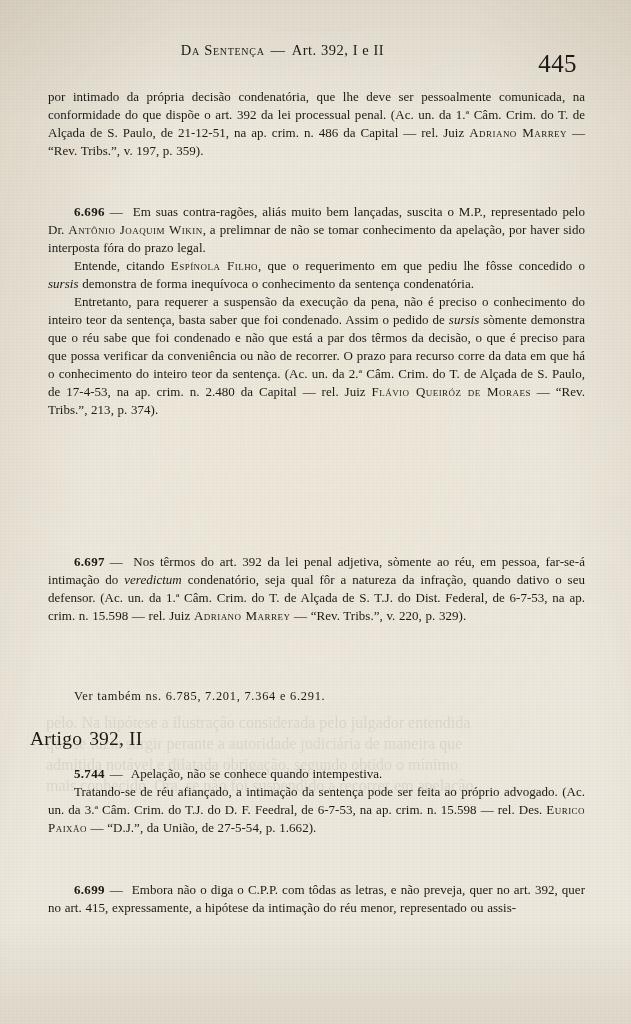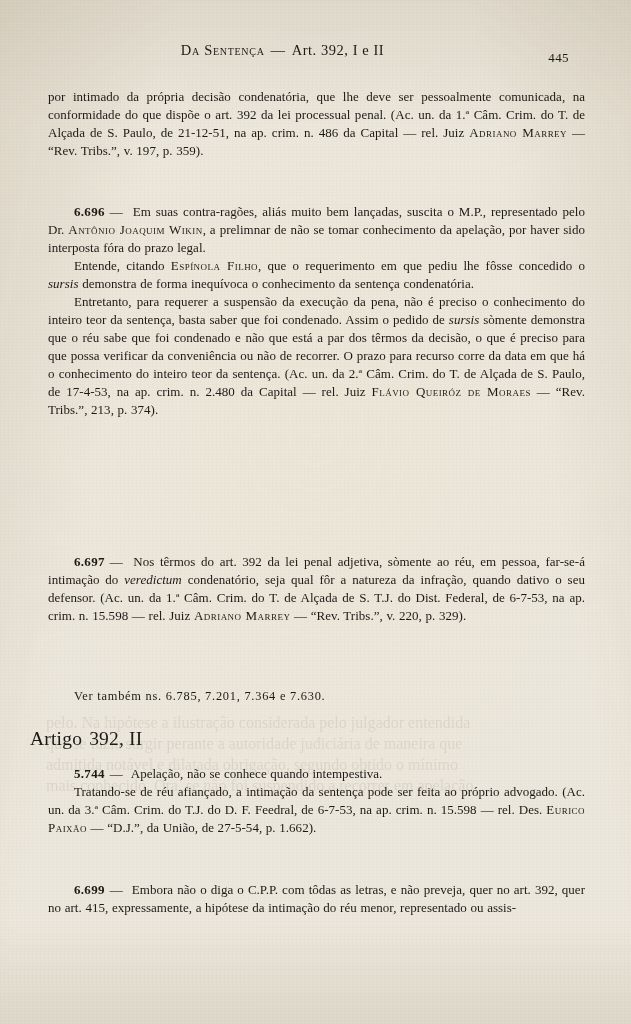--- a/index.html
+++ b/index.html
@@ -65,23 +65,23 @@
     letter-spacing: .55px;
     white-space: nowrap;
     padding-right: 56px;
   }
   .sc {
     font-variant: small-caps;
     letter-spacing: .7px;
   }
   .folio {
     position: absolute;
-    right: 16px;
+    right: 8px;
     top: 8px;
-    font-size: 13px;
+    font-size: 25px;
     letter-spacing: .4px;
   }
 
   
   .block {
     position: absolute;
     left: 48px;
     width: 537px;
     text-align: justify;
     text-justify: inter-word;
@@ -176,21 +176,21 @@
 
       <p class="indent"><span>Entende, citando </span><span class="caps">Espínola Filho</span><span>, que o requerimento em que pediu lhe fôsse concedido o </span><span class="it">sursis</span><span> demonstra de forma inequívoca o conhecimento da sentença condenatória.</span></p>
 
       <p class="indent"><span>Entretanto, para requerer a suspensão da execução da pena, não é preciso o conhecimento do inteiro teor da sentença, basta saber que foi condenado.  Assim o pedido de </span><span class="it">sursis</span><span> sòmente demonstra que o réu sabe que foi condenado e não que está a par dos têrmos da decisão, o que é preciso para que possa verificar da conveniência ou não de recorrer.  O prazo para recurso corre da data em que há o conhecimento do inteiro teor da sentença. (Ac. un. da 2.ª Câm. Crim. do T. de Alçada de S. Paulo, de 17-4-53, na ap. crim. n. 2.480 da Capital — rel. Juiz </span><span class="caps">Flávio Queiróz de Moraes</span><span> — “Rev. Tribs.”, 213, p. 374).</span></p>
     </div>
 
     <div class="block" style="top:553px;">
       <p class="indent"><span class="num">6.697</span><span style="padding:0 5px;">—</span><span> Nos têrmos do art. 392 da lei penal adjetiva, sòmente ao réu, em pessoa, far-se-á intimação do </span><span class="it">veredictum</span><span> condenatório, seja qual fôr a natureza da infração, quando dativo o seu defensor.  (Ac. un. da 1.ª Câm. Crim. do T. de Alçada de S. T.J. do Dist. Federal, de 6-7-53, na ap. crim. n. 15.598 — rel. Juiz </span><span class="caps">Adriano Marrey</span><span> — “Rev. Tribs.”, v. 220, p. 329).</span></p>
     </div>
 
-    <div class="note" style="top:688px;">Ver também ns. 6.785, 7.201, 7.364 e 7.630.</div>
+    <div class="note" style="top:688px;">Ver também ns. 6.785, 7.201, 7.364 e 6.291.</div>
 
     <div class="artigo" style="top:728px;">
       <span class="word">Artigo</span><span style="padding-left:7px;">392, II</span>
     </div>
 
     <div class="block" style="top:765px;">
       <p class="indent"><span class="num">5.744</span><span style="padding:0 5px;">—</span><span> Apelação, não se conhece quando intempestiva.</span></p>
       <p class="indent"><span>Tratando-se de réu afiançado, a intimação da sentença pode ser feita ao próprio advogado. (Ac. un. da 3.ª Câm. Crim. do T.J. do D. F. Feedral, de 6-7-53, na ap. crim. n. 15.598 — rel. Des. </span><span class="caps">Eurico Paixão</span><span> — “D.J.”, da União, de 27-5-54, p. 1.662).</span></p>
     </div>
 

